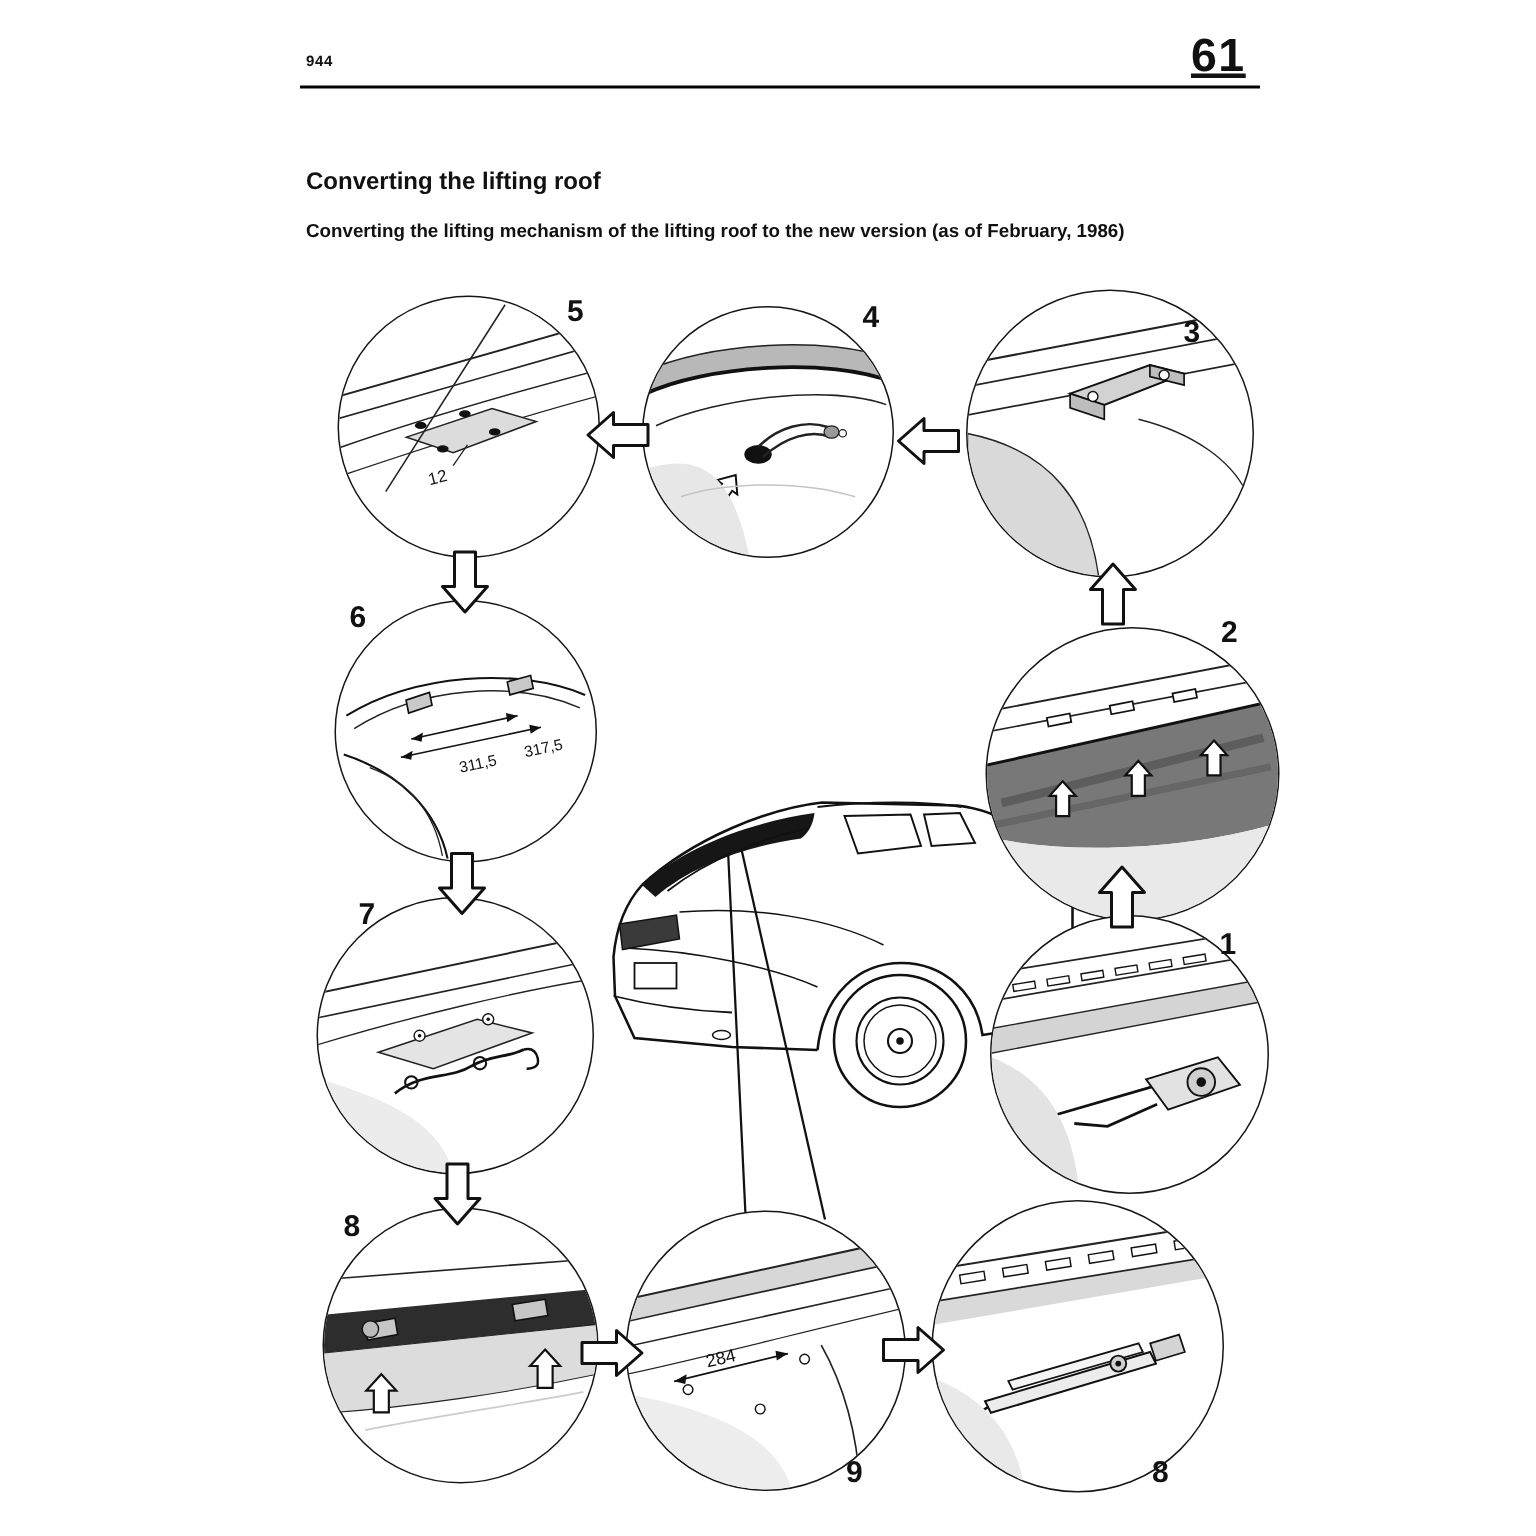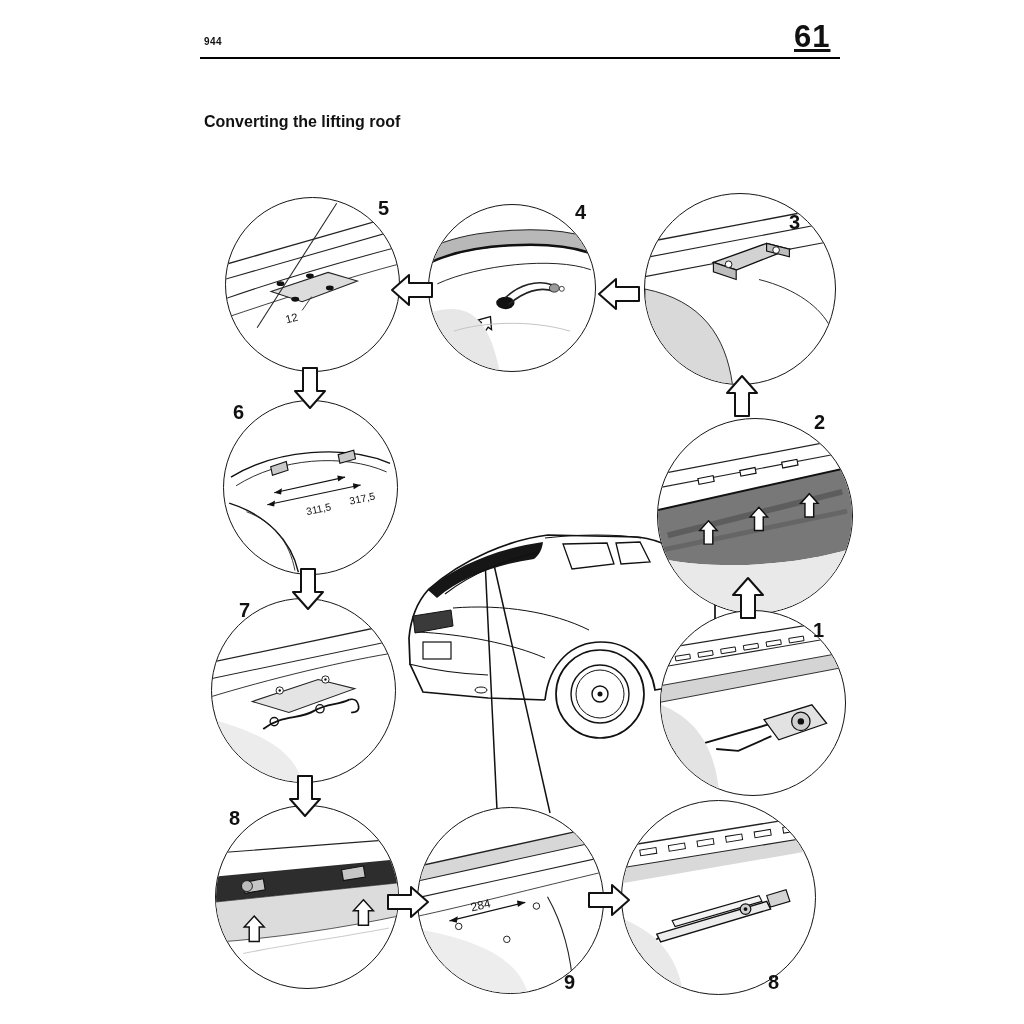--- a/index.html
+++ b/index.html
@@ -27,20 +27,21 @@
 </head>
 <body>
 
 <div class="page">
 
   <span class="model">944</span>
   <span class="chapter">61</span>
   <div class="rule"></div>
 
   <div class="heading">Converting the lifting roof</div>
+  <div class="subheading">Converting the lifting mechanism of the lifting roof to the new version (as of February, 1986)</div>
 
   <svg class="under" style="left:470px;top:548px;width:95px;height:268px;" viewBox="0 0 95 268">
     <line x1="15" y1="12" x2="27" y2="262" stroke="#111" stroke-width="1.5"></line>
     <line x1="22" y1="8" x2="80" y2="265" stroke="#111" stroke-width="1.5"></line>
   </svg>
 
   <svg class="under" style="left:393px;top:512px;width:326px;height:252px;" viewBox="0 0 326 252">
     <path d="M35,78 C70,46 120,27 155,23 L245,25 C272,28 293,42 310,60 L322,82 L322,112 C320,138 315,152 306,160
              M35,78 C26,88 18,104 16,126 L17,152 L30,180 L95,186 L152,188" fill="none" stroke="#111" stroke-width="1.7"></path>
     <path d="M152,188 C156,150 180,130 208,130 C236,130 258,150 262,178 C276,176 288,172 296,168" fill="none" stroke="#111" stroke-width="1.7"></path>

